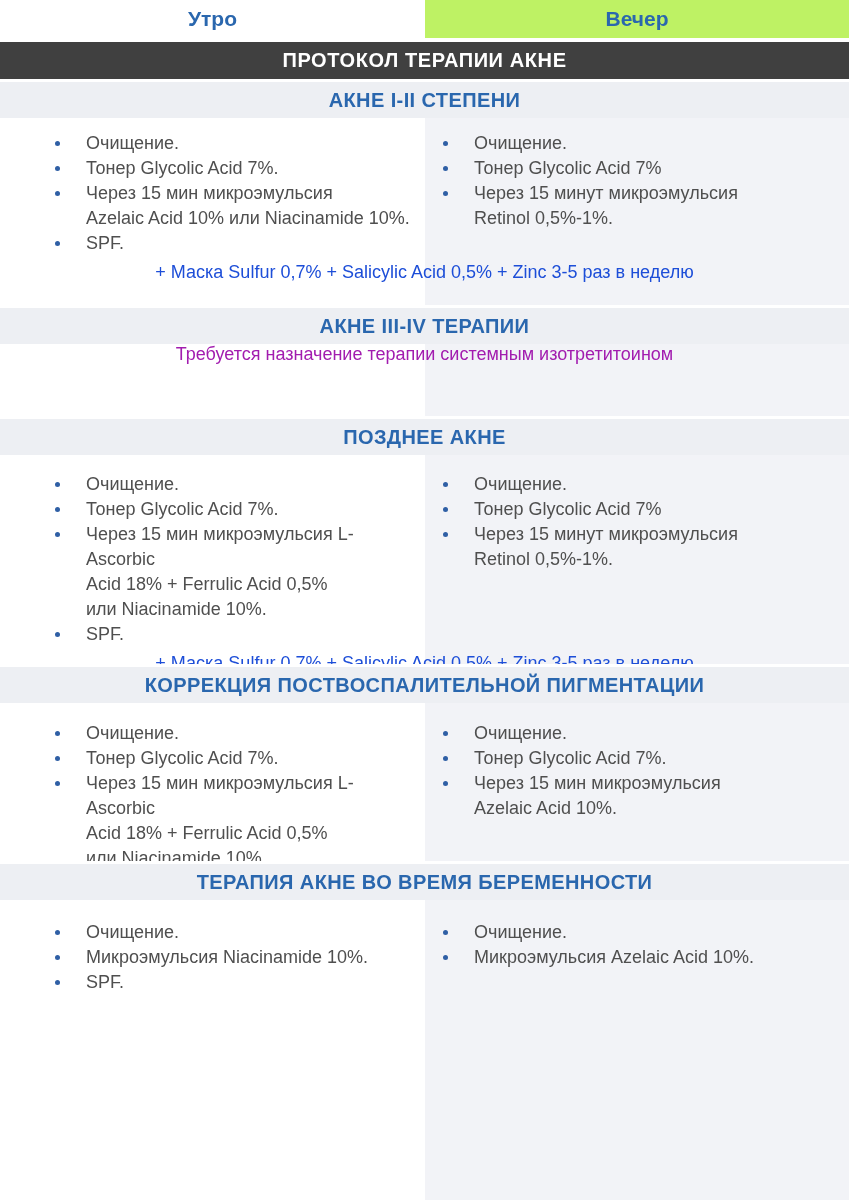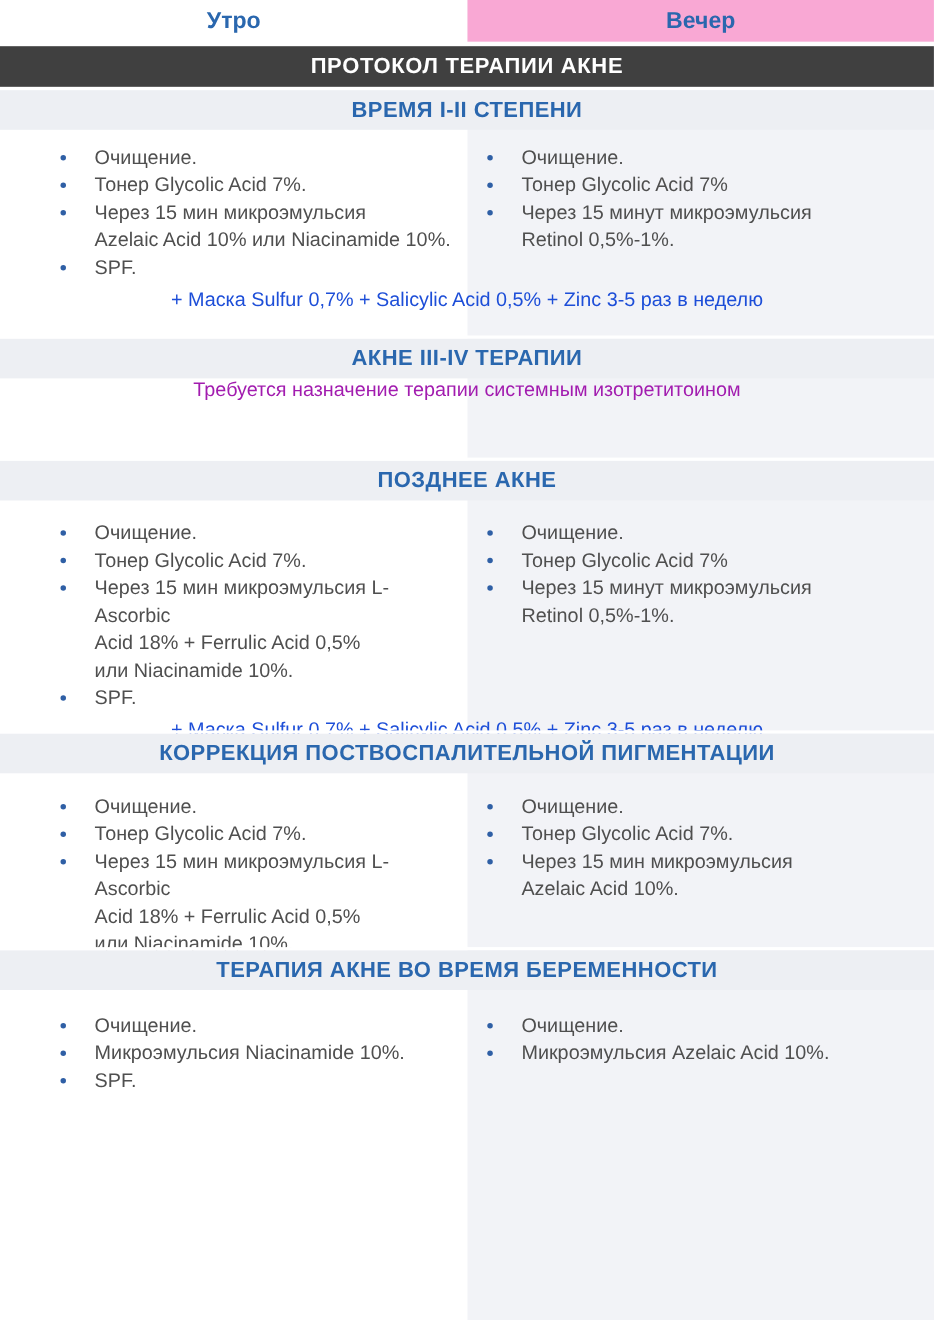--- a/index.html
+++ b/index.html
@@ -17,21 +17,21 @@
     background:#f2f3f7; z-index:0;
   }
   .layer { position:relative; z-index:1; }
 
   
   .header-row { display:flex; height:38px; }
   .header-cell {
     flex:0 0 425px; display:flex; align-items:center; justify-content:center;
     color:#2a67ae; font-size:21px; font-weight:700;
   }
-  .header-cell.evening { flex:1 1 auto; background:#f9a8d4; }
+  .header-cell.evening { flex:1 1 auto; background:#bef264; }
 
   .white-gap-4 { height:4px; background:#ffffff; }
   .white-gap-3 { height:3px; background:#ffffff; }
 
   .banner {
     height:37px; background:#404040;
     display:flex; align-items:center; justify-content:center;
     color:#ffffff; font-size:20px; font-weight:700; letter-spacing:0.6px;
   }
 
@@ -87,21 +87,21 @@
 
   <div class="white-gap-4 layer"></div>
 
   <div class="banner layer">
     <span>ПРОТОКОЛ ТЕРАПИИ АКНЕ</span>
   </div>
 
   <div class="white-gap-3 layer"></div>
 
   <div class="band layer">
-    <span>ВРЕМЯ I-II СТЕПЕНИ</span>
+    <span>АКНЕ I-II СТЕПЕНИ</span>
   </div>
   <div class="body body-s1 layer">
     <div class="body-cols">
       <div class="col morning">
         <ul class="items">
           <li>
               <span class="dot"></span>
               <span class="itm">Очищение.</span>
             </li>
           <li>

